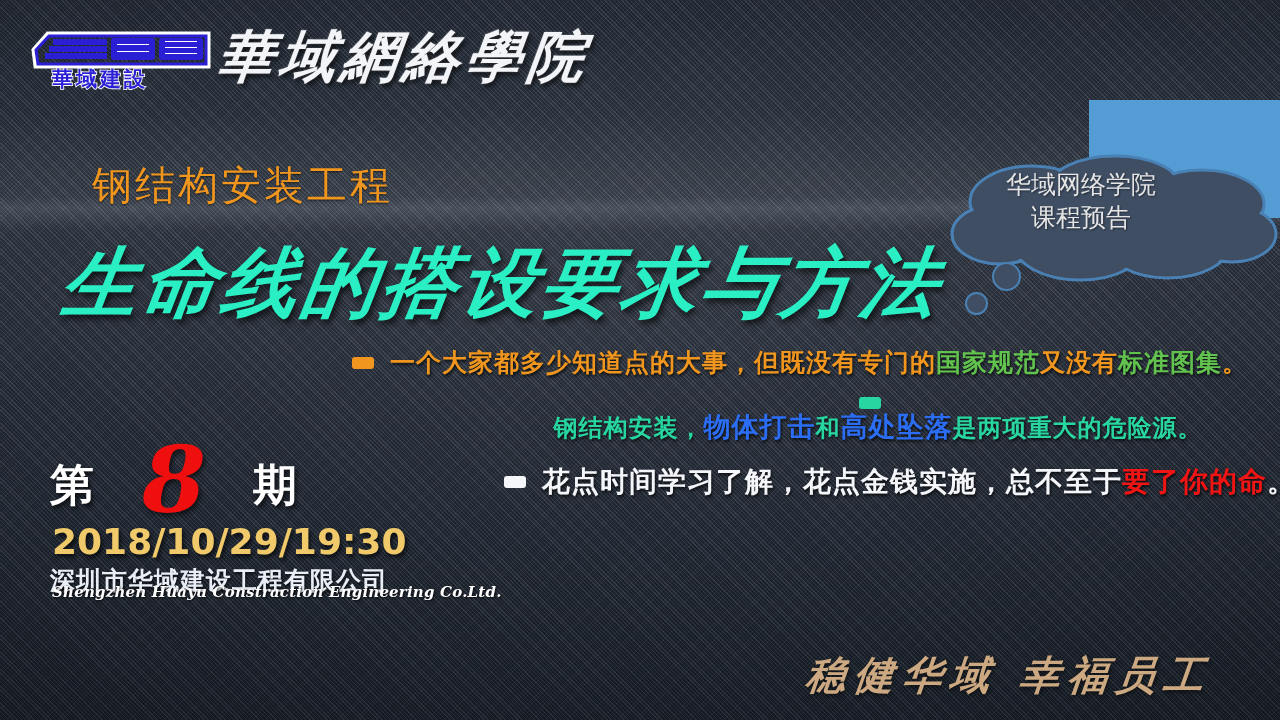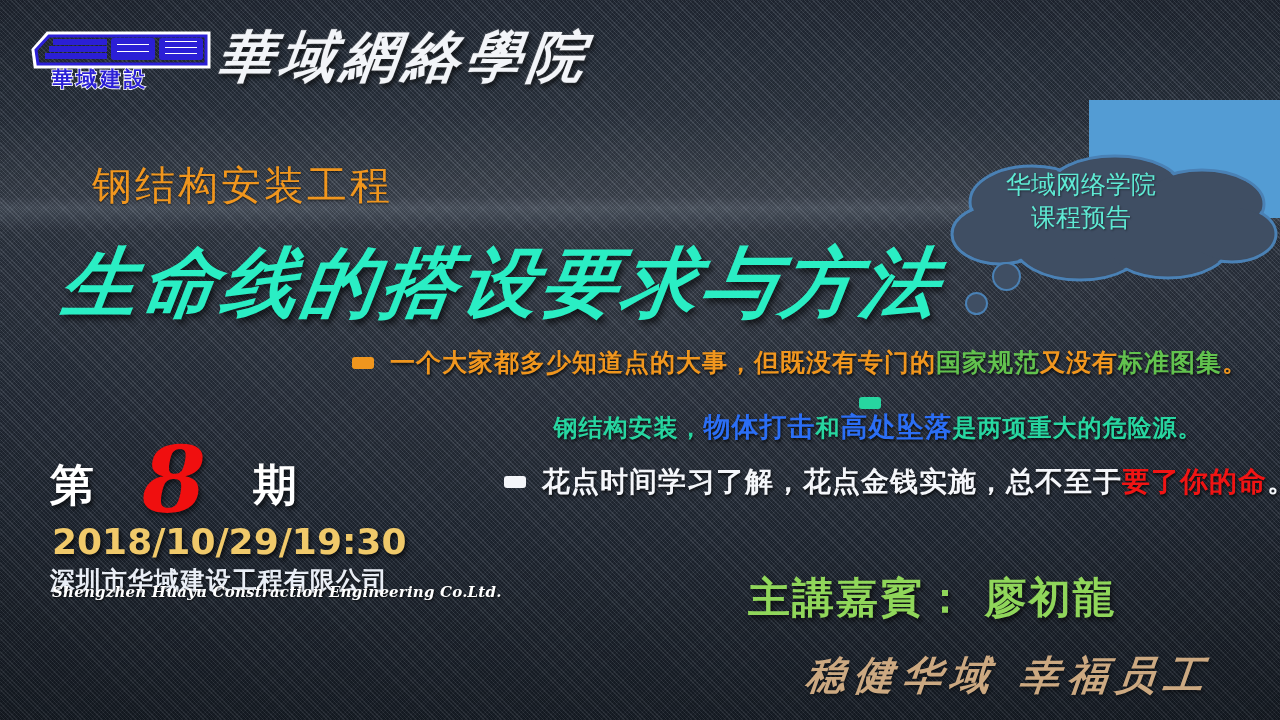--- a/index.html
+++ b/index.html
@@ -66,21 +66,21 @@
   
   .cloud-rect{
     position:absolute;left:1089px;top:100px;width:191px;height:118px;
     background:#539cd4;
   }
   .cloud-wrap{position:absolute;left:940px;top:152px;width:340px;height:145px;}
   .cloud-wrap svg{display:block;}
   .cloud-text{
     position:absolute;left:956px;top:168px;width:250px;
     text-align:center;
-    color:#5eead4;
+    color:#e5e5e5;
     font-size:25px;line-height:33px;
     font-family:"DejaVu Sans","Liberation Sans",sans-serif;
     text-shadow:1px 1px 2px rgba(0,0,0,.45);
   }
   .bubble{position:absolute;border-radius:50%;background:#3f4e63;border:2px solid #4a81b5;}
   .bubble.b1{left:965px;top:292px;width:19px;height:19px;}
   .bubble.b2{left:992px;top:262px;width:25px;height:25px;}
 
   
   .subtitle-orange{
@@ -316,17 +316,16 @@
     <span class="issue-num">8</span>
     <span class="issue-qi">期</span>
   </div>
 
   <div class="datetime">2018/10/29/19:30</div>
 
   <div class="company-cn">深圳市华域建设工程有限公司</div>
 
   <div class="company-en">Shengzhen Huayu Constraction Engineering Co.Ltd.</div>
 
-  <div class="speaker">主講嘉賓：  廖初龍</div>
 
   <div class="slogan">稳健华域 幸福员工</div>
 
 </div>
 
 </body></html>

